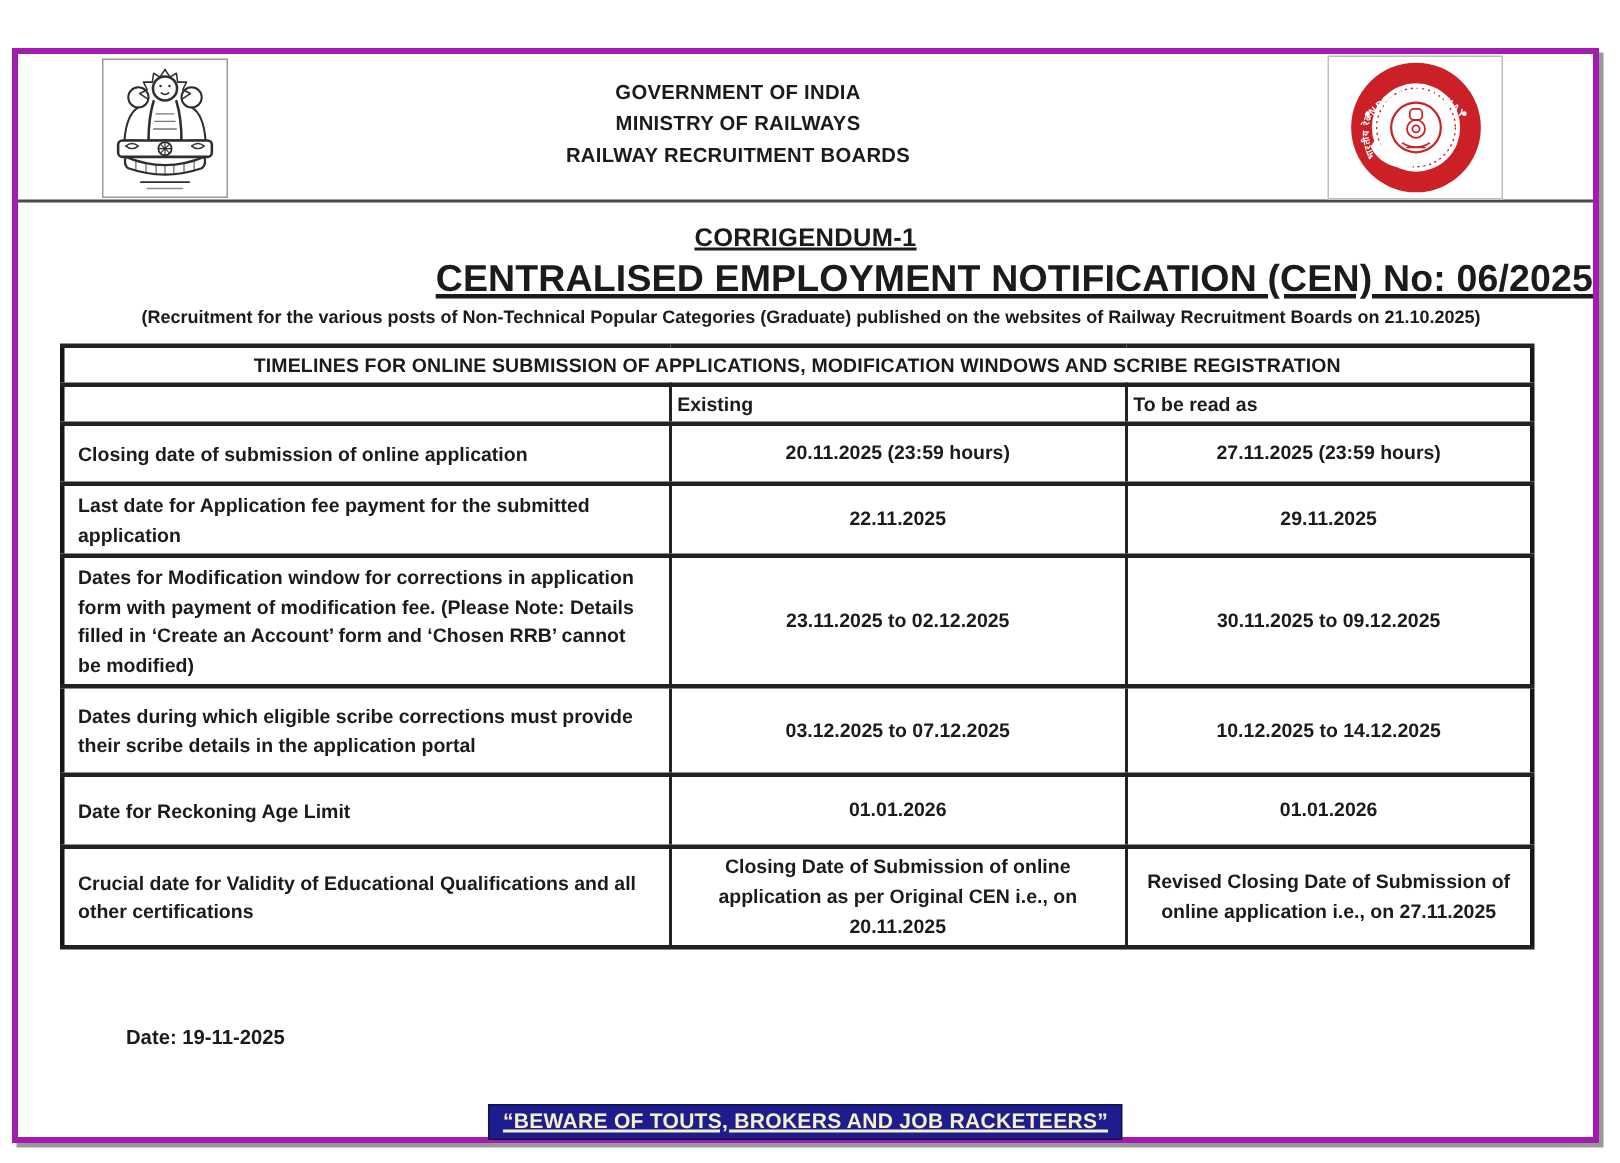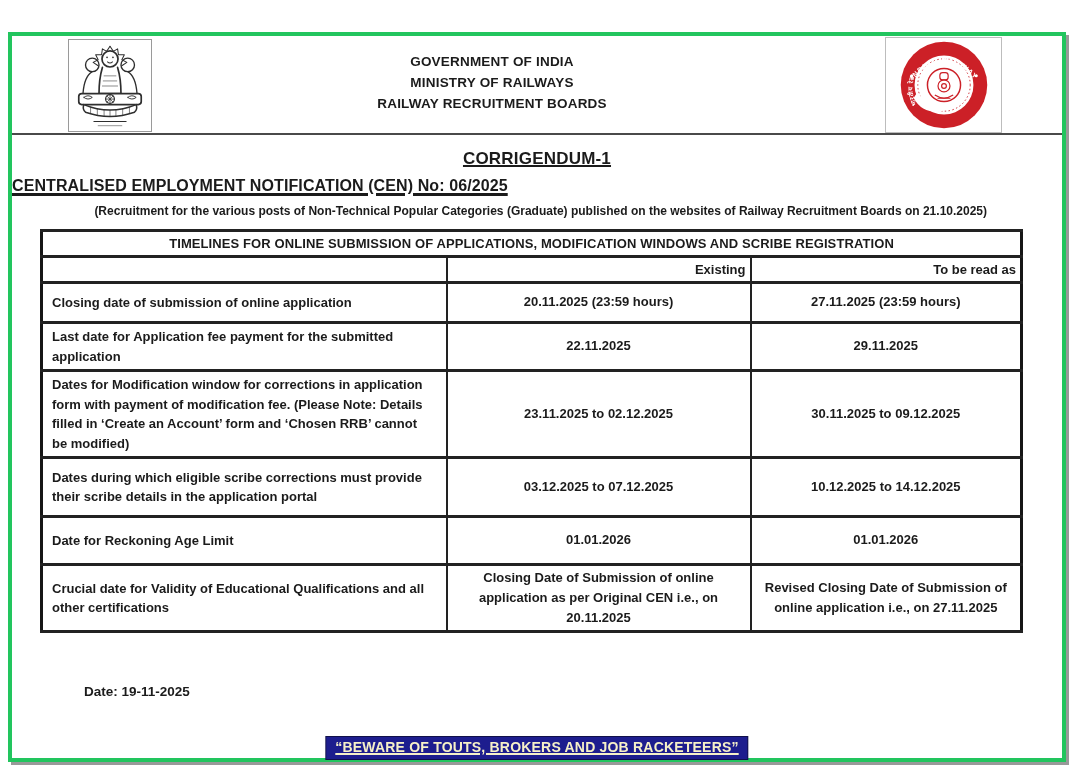--- a/index.html
+++ b/index.html
@@ -3,21 +3,21 @@
 <meta charset="utf-8">
 <style>
   html,body{margin:0;padding:0;}
   body{
     width:1080px;height:775px;background:#ffffff;position:relative;overflow:hidden;
     font-family:"Liberation Sans","DejaVu Sans",sans-serif;font-weight:700;color:#1b1b1b;
     -webkit-font-smoothing:antialiased;
   }
   .doc{
     position:absolute;left:8px;top:32px;width:1050px;height:722px;background:#fff;
-    border:4px solid #22c55e;box-shadow:3px 3px 0 #999;
+    border:4px solid #a21caf;box-shadow:3px 3px 0 #999;
   }
   
   .header-band{position:relative;height:97px;border-bottom:2px solid #4a4a4a;}
   .emblem-box{
     position:absolute;left:56px;top:3px;width:84px;height:93px;border:1px solid #9a9a9a;
     display:flex;align-items:center;justify-content:center;background:#fff;box-sizing:border-box;
   }
   .logo-box{
     position:absolute;right:60px;top:1px;width:117px;height:96px;border:1px solid #bdbdbd;
     display:flex;align-items:center;justify-content:center;background:#fff;box-sizing:border-box;overflow:hidden;
@@ -25,38 +25,38 @@
   .org-block{
     position:absolute;left:140px;right:230px;top:50%;transform:translateY(-54%);
     text-align:center;font-size:13.5px;line-height:21px;letter-spacing:.2px;
   }
   
   .corrigendum{
     margin-top:13px;text-align:center;font-size:17px;line-height:22px;
     text-decoration:underline;text-decoration-thickness:2px;letter-spacing:.2px;
   }
   .cen{
-    margin-top:4px;text-align:left;font-size:16px;line-height:24px;
+    margin-top:4px;text-align:right;font-size:25px;line-height:24px;
     text-decoration:underline;text-decoration-thickness:2.5px;letter-spacing:.1px;
   }
   .subtitle{
     margin:3px auto 0;width:900px;text-align:right;font-size:12px;line-height:20px;
   }
   
   table.tl{
     border-collapse:collapse;table-layout:fixed;width:980px;margin:8px 0 0 28px;
     border:3px solid #161616;
   }
   table.tl td{
     border-left:2px solid #222;border-right:2px solid #222;
     border-top:3px solid #222;border-bottom:3px solid #222;
     font-size:13px;vertical-align:middle;box-sizing:border-box;overflow:hidden;
   }
   td.cap{text-align:center;font-size:13px;letter-spacing:.1px;padding:1px 4px;}
-  td.chead{text-align:right;padding:1px 4px;}
+  td.chead{text-align:left;padding:1px 4px;}
   td.label{text-align:left;padding:3px 10px 3px 9px;line-height:1.5;font-size:12.8px;}
   td.val{text-align:center;padding:2px 8px;line-height:1.55;font-size:12.8px;}
   tr.hrow{height:26px;}
   tr.r1{height:40px;} tr.r2{height:40px;} tr.r3{height:66px;}
   tr.r4{height:59px;} tr.r5{height:48px;} tr.r6{height:61px;}
   
   .date{position:absolute;left:72px;top:648px;font-size:13.5px;}
   .signature{position:absolute;right:112px;top:622px;text-align:center;font-size:13.5px;line-height:23px;}
   .banner{
     position:absolute;top:701px;left:50%;transform:translateX(-50%);

